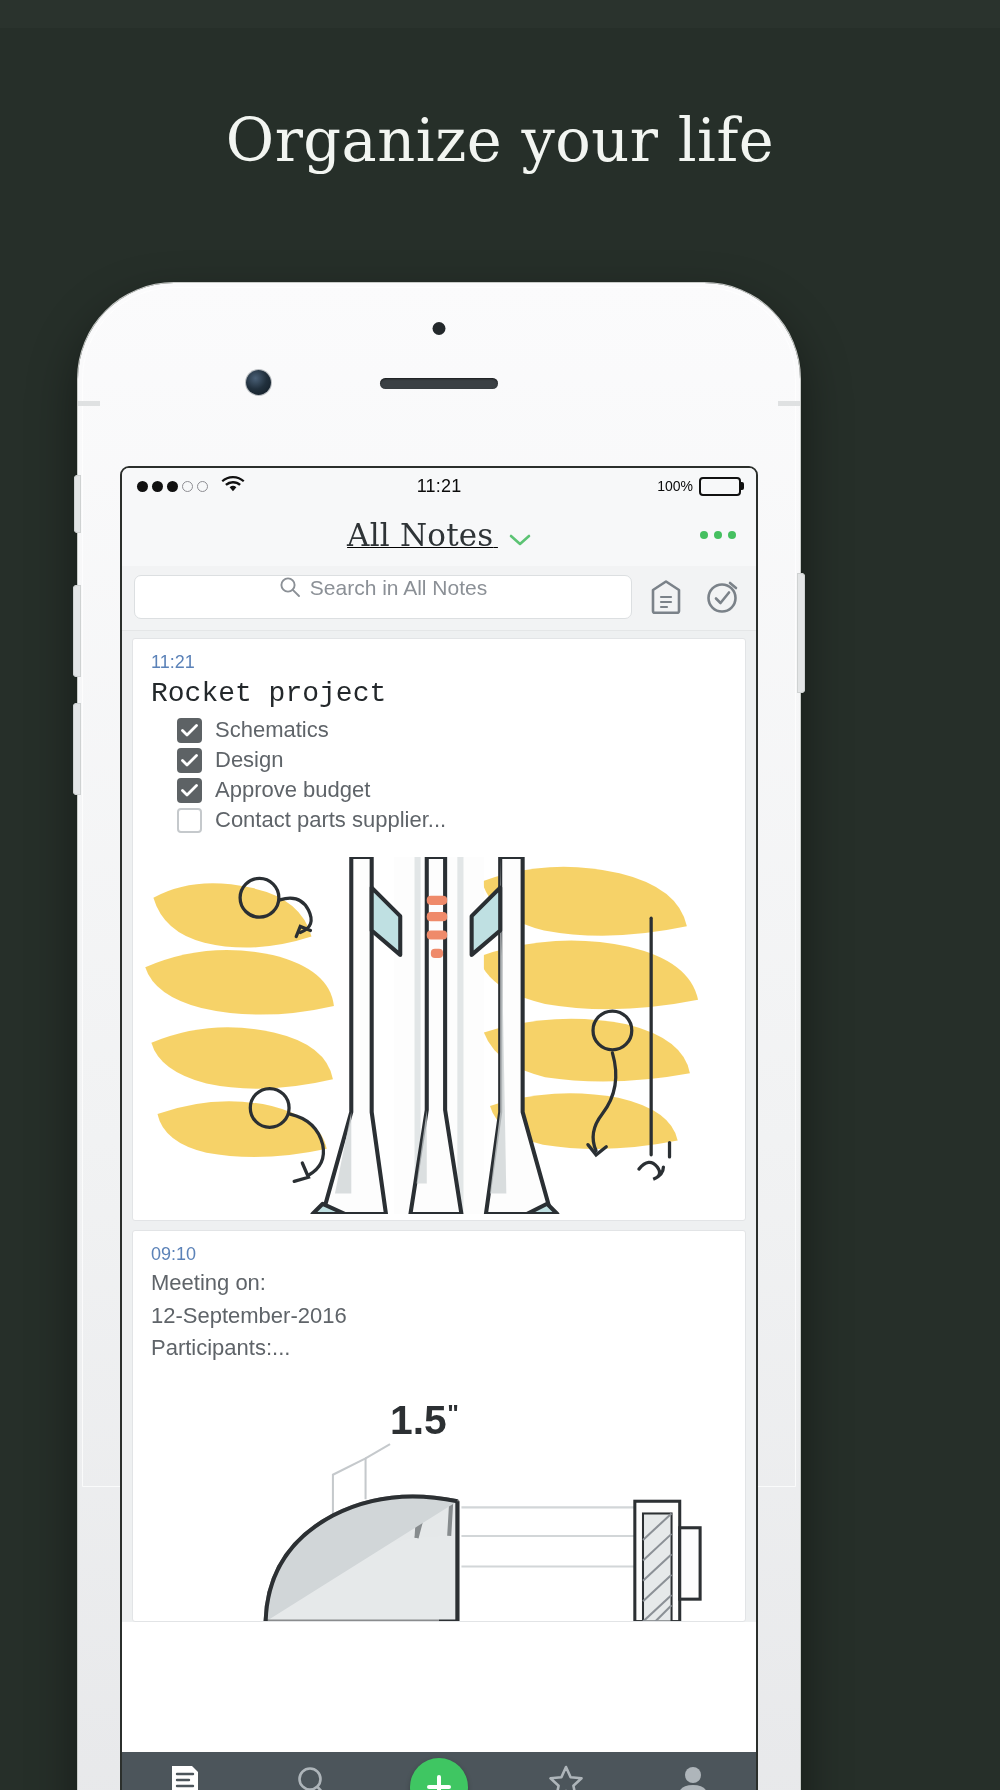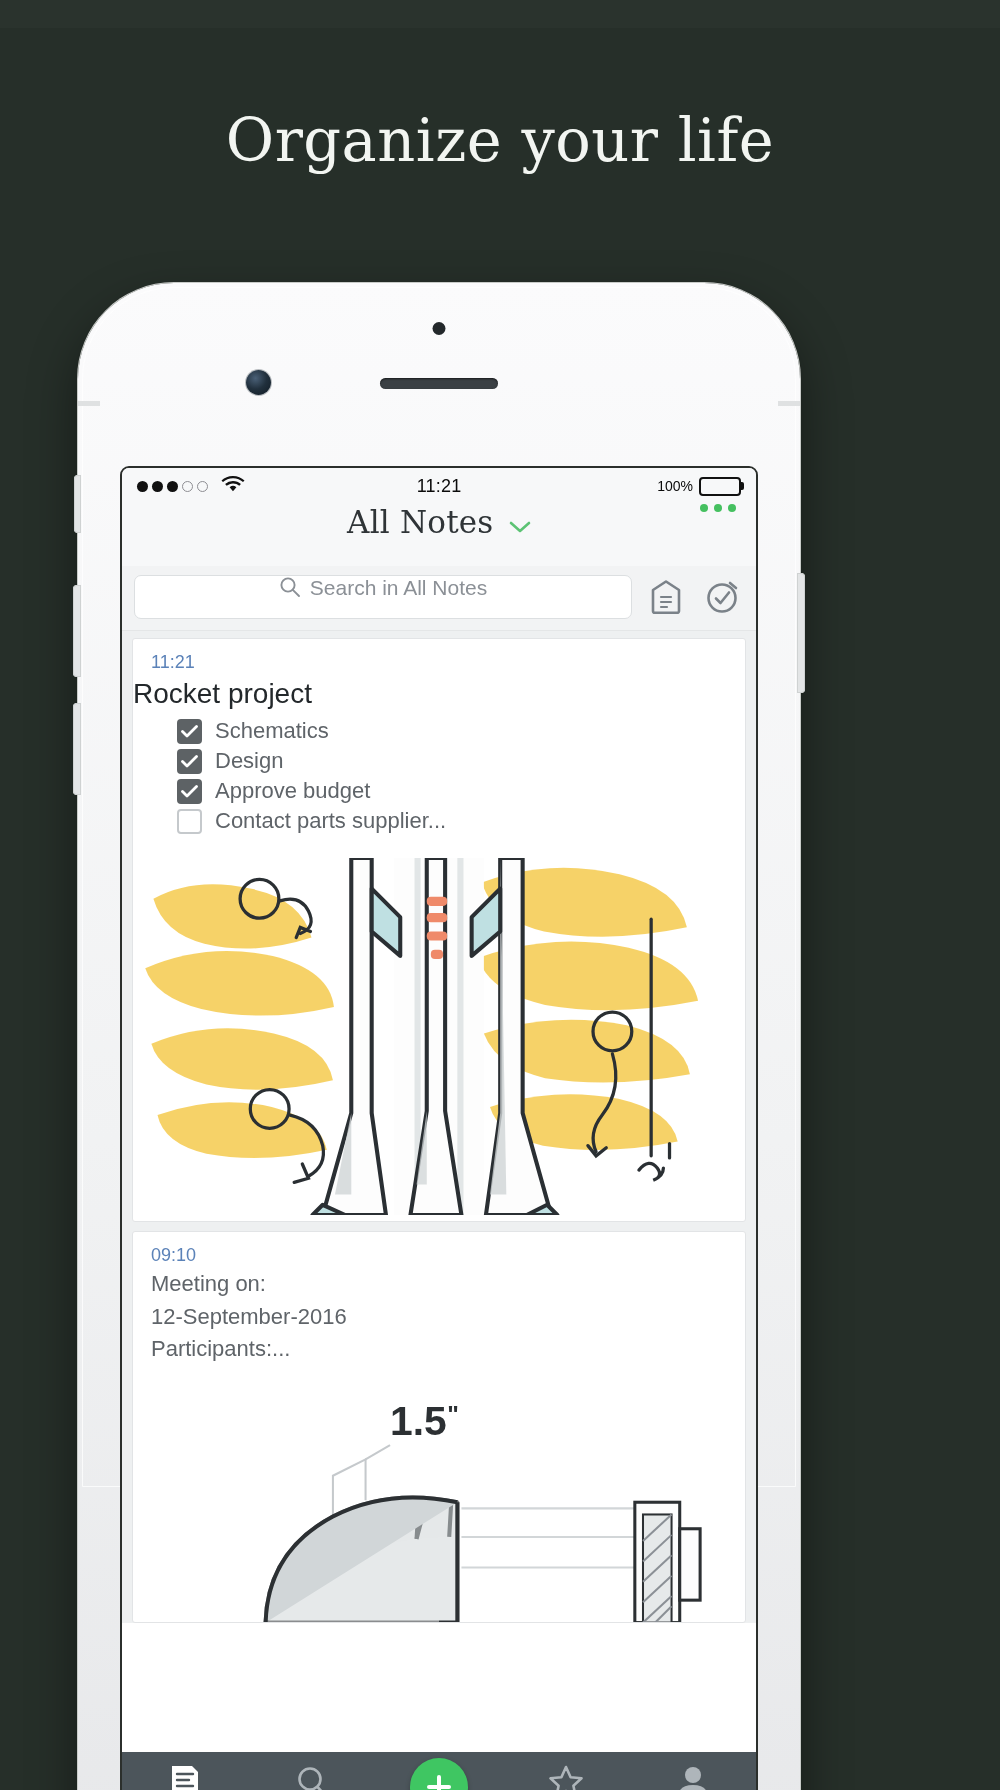--- a/index.html
+++ b/index.html
@@ -99,22 +99,23 @@
   }
   .batt-fill { width: 100%; height: 100%; background: #111; border-radius: 1px; }
   .batt-cap {
     position: absolute; right: -5px; top: 50%; transform: translateY(-50%);
     width: 3px; height: 8px; background: #111; border-radius: 0 2px 2px 0;
   }
 
   
   .navbar {
     height: 62px; background: #f7f8f9;
-    display: flex; justify-content: center;
+    display: flex; align-items: center; justify-content: center;
     position: relative;
+    text-decoration: underline;
   }
   .nav-title {
     font-family: "DejaVu Serif", "Liberation Serif", serif;
     font-size: 31px; color: #2f3437; letter-spacing: .2px;
   }
   .nav-caret { margin-left: 11px; display: inline-block; vertical-align: middle; }
   .nav-more {
     position: absolute; right: 20px; display: flex; gap: 6px; align-items: center;
   }
   .nav-more i { width: 8px; height: 8px; border-radius: 50%; background: #45c060; display: block; }
@@ -136,22 +137,22 @@
   }
 
   
   .noteslist { background: #eef0f1; padding: 7px 10px 0 10px; }
   .notecard {
     background: #fff; border: 1px solid #e2e4e6; border-radius: 3px;
     margin-bottom: 9px; padding: 13px 0 0 0; overflow: hidden;
   }
   .note-time { font-size: 18px; color: #5b82b8; padding: 0 18px; }
   .note-title {
-    font-family: Liberation Sans, sans-serif;
-    font-size: 28px; color: #23282b; padding: 5px 18px 6px 0;
+    font-family: Liberation Mono, monospace;
+    font-size: 28px; color: #23282b; padding: 5px 18px 6px 18px;
   }
   .checkrow {
     display: flex; align-items: center; gap: 13px;
     padding: 2px 18px 2px 44px; font-size: 22px; color: #5f6469;
   }
   .cbox {
     width: 25px; height: 25px; border-radius: 4px; flex: none;
     display: flex; align-items: center; justify-content: center;
   }
   .cbox.on { background: #5d6265; }

